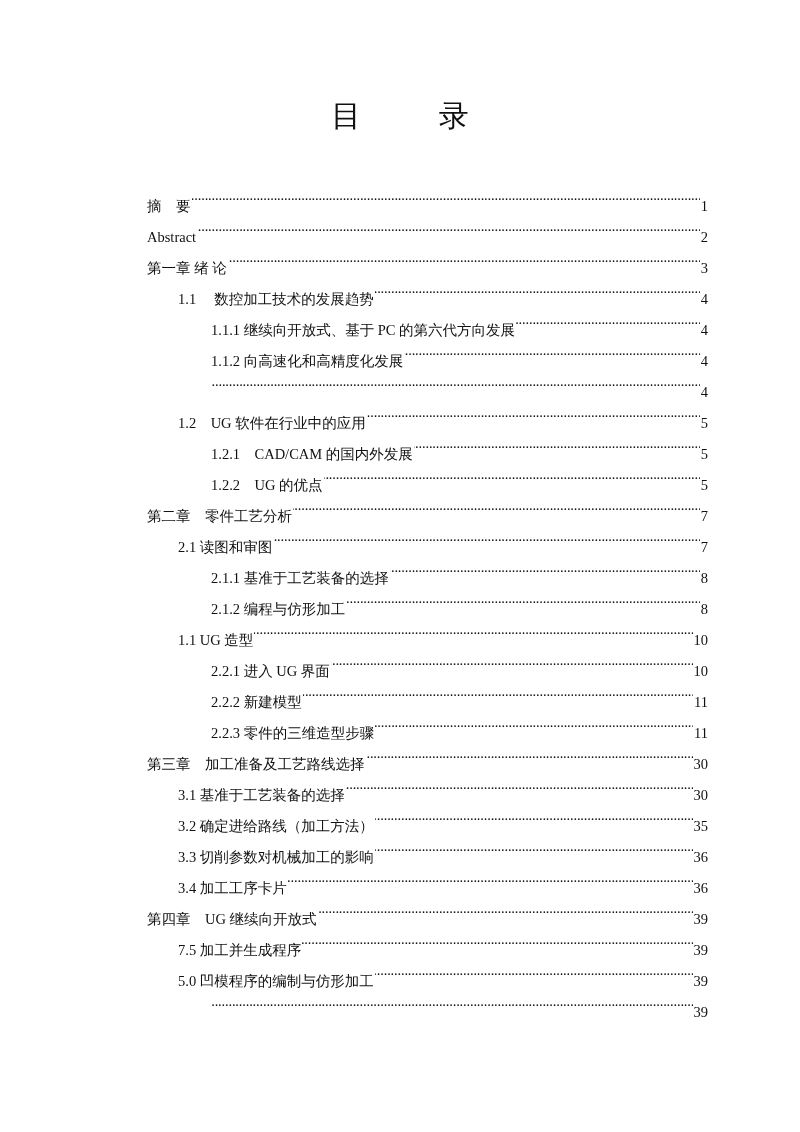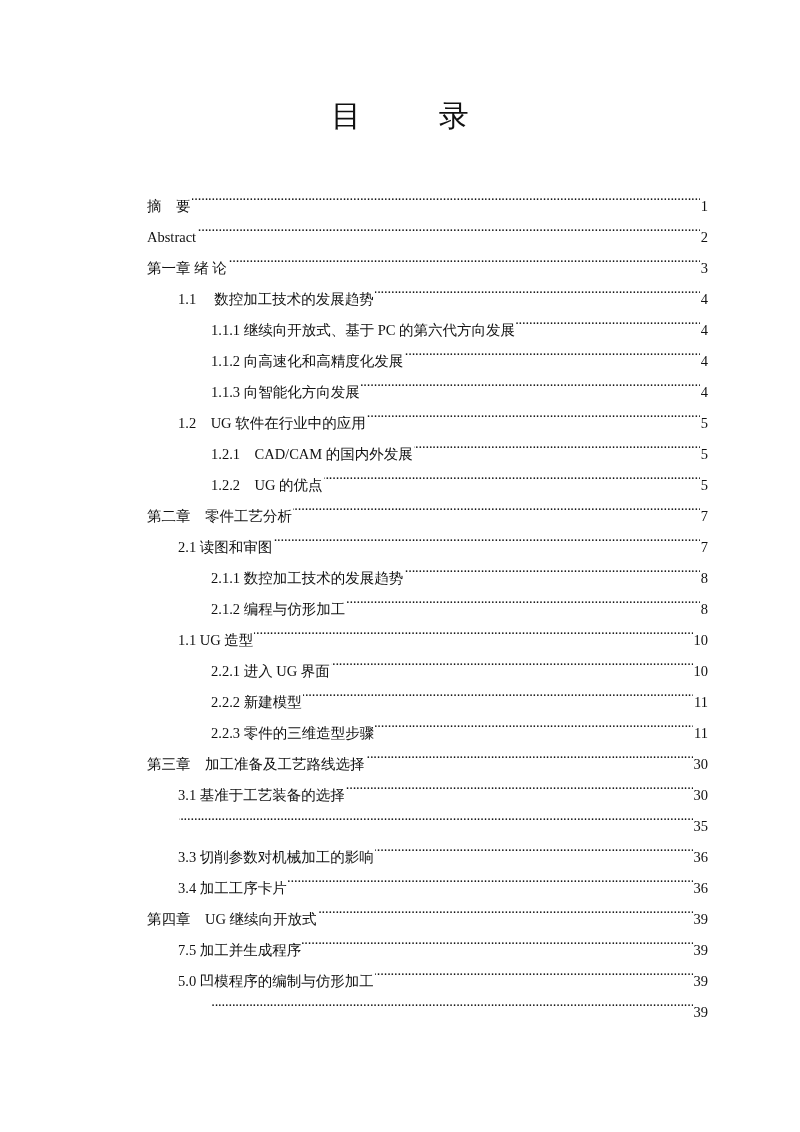--- a/index.html
+++ b/index.html
@@ -48,21 +48,20 @@
       <span class="label">1.1.1 继续向开放式、基于 PC 的第六代方向发展</span>
       <span class="leader"></span>
       <span class="page">4</span>
     </div>
   <div class="row l3">
       <span class="label">1.1.2 向高速化和高精度化发展</span>
       <span class="leader"></span>
       <span class="page">4</span>
     </div>
   <div class="row l3">
-      <span class="label">1.1.3 向智能化方向发展</span>
       <span class="leader"></span>
       <span class="page">4</span>
     </div>
   <div class="row l2">
       <span class="label">1.2　UG 软件在行业中的应用</span>
       <span class="leader"></span>
       <span class="page">5</span>
     </div>
   <div class="row l3">
       <span class="label">1.2.1　CAD/CAM 的国内外发展</span>
@@ -78,21 +77,21 @@
       <span class="label">第二章　零件工艺分析</span>
       <span class="leader"></span>
       <span class="page">7</span>
     </div>
   <div class="row l2">
       <span class="label">2.1 读图和审图</span>
       <span class="leader"></span>
       <span class="page">7</span>
     </div>
   <div class="row l3">
-      <span class="label">2.1.1 数控加工技术的发展趋势</span>
+      <span class="label">2.1.1 基准于工艺装备的选择</span>
       <span class="leader"></span>
       <span class="page">8</span>
     </div>
   <div class="row l3">
       <span class="label">2.1.2 编程与仿形加工</span>
       <span class="leader"></span>
       <span class="page">8</span>
     </div>
   <div class="row l2">
       <span class="label">1.1 UG 造型</span>
@@ -118,20 +117,21 @@
       <span class="label">第三章　加工准备及工艺路线选择</span>
       <span class="leader"></span>
       <span class="page">30</span>
     </div>
   <div class="row l2">
       <span class="label">3.1 基准于工艺装备的选择</span>
       <span class="leader"></span>
       <span class="page">30</span>
     </div>
   <div class="row l2">
+      <span class="label">3.2 确定进给路线（加工方法）</span>
       <span class="leader"></span>
       <span class="page">35</span>
     </div>
   <div class="row l2">
       <span class="label">3.3 切削参数对机械加工的影响</span>
       <span class="leader"></span>
       <span class="page">36</span>
     </div>
   <div class="row l2">
       <span class="label">3.4 加工工序卡片</span>

